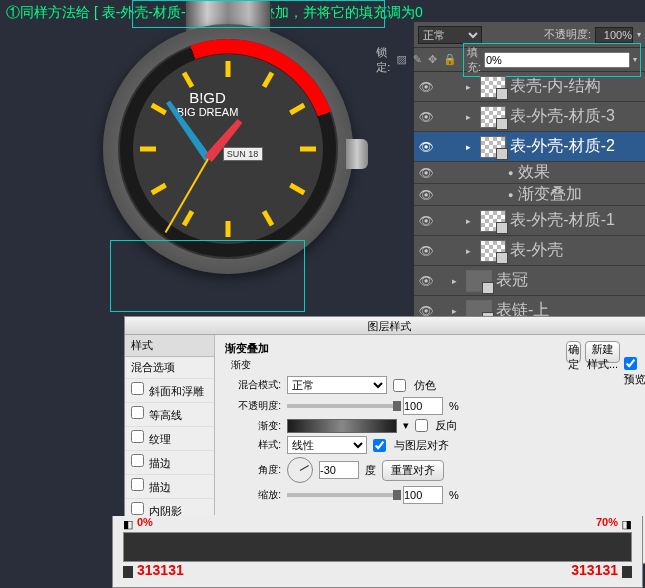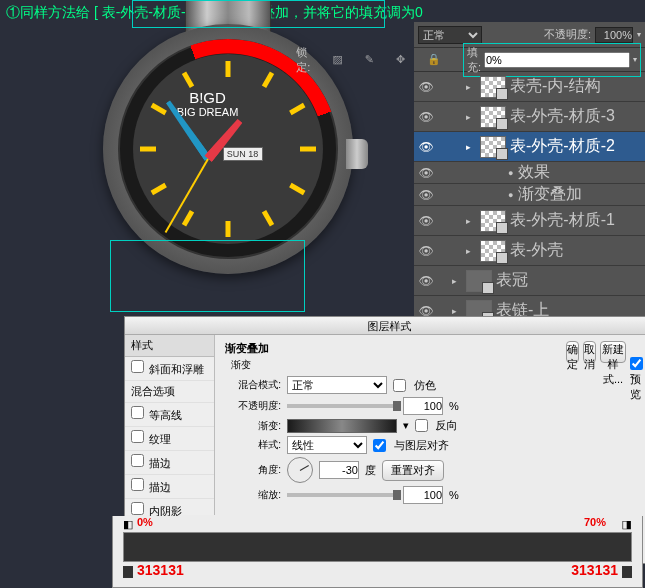--- a/index.html
+++ b/index.html
@@ -20,21 +20,21 @@
 .hand-hour{width:10px;height:50px;background:#e63946;transform:translate(-50%,-100%) rotate(40deg);clip-path:polygon(20% 0,80% 0,100% 100%,0 100%)}
 .hand-min{width:8px;height:70px;background:#2196c4;transform:translate(-50%,-100%) rotate(-35deg);clip-path:polygon(20% 0,80% 0,100% 100%,0 100%)}
 .hand-sec{width:2px;height:85px;background:#ffcc00;transform:translate(-50%,-100%) rotate(210deg)}
 .crown{position:absolute;right:5px;top:145px;width:22px;height:30px;background:linear-gradient(90deg,#888,#ccc,#888);border-radius:0 6px 6px 0}
 .sel-box{position:absolute;border:1px solid #00d0c0}
 .layers-panel{position:absolute;right:0;top:22px;width:231px;background:#535353;color:#c8c8c8}
 .lp-top{height:26px;display:flex;align-items:center;padding:0 4px;gap:4px;border-bottom:1px solid #333}
 .lp-top select{background:#3a3a3a;color:#ccc;border:1px solid #222;font-size:11px;height:18px}
 .lp-top .label{font-size:11px}
 .lp-top input{width:38px;background:#3a3a3a;border:1px solid #222;color:#ccc;font-size:11px;height:16px;text-align:right}
-.lp-lock{height:24px;display:flex;align-items:center;padding:0 4px;gap:22px;border-bottom:1px solid #333;justify-content:flex-end}
+.lp-lock{height:24px;display:flex;align-items:center;padding:0 4px;gap:6px;border-bottom:1px solid #333;justify-content:flex-end}
 .lp-lock .ico{width:14px;height:14px;display:inline-block;opacity:0.7}
 .fill-box{border:1px solid #00d0c0;padding:1px 3px;display:flex;align-items:center;gap:3px}
 .layer-row{height:30px;display:flex;align-items:center;border-bottom:1px solid #3a3a3a;position:relative}
 .layer-row.selected{background:#2e5b8f;color:#fff}
 .layer-row.sub{height:22px}
 .eye{width:24px;text-align:center;font-size:12px}
 .thumb{width:26px;height:22px;background:repeating-conic-gradient(#bbb 0 25%,#fff 0 50%) 0 0/8px 8px;border:1px solid #666;margin:0 4px;position:relative}
 .thumb.folder{background:#6a6a6a}
 .thumb::after{content:"";position:absolute;right:-3px;bottom:-3px;width:10px;height:10px;background:#d0d0d0;border:1px solid #444}
 .indent{display:inline-block}
@@ -45,21 +45,21 @@
 .dlg-body{display:flex;height:180px}
 .dlg-left{width:90px;border-right:1px solid #bbb;background:#eee}
 .dlg-left .hdr{background:#ddd;padding:3px 6px;border-bottom:1px solid #bbb;font-size:11px}
 .dlg-left .item{padding:3px 6px;font-size:11px;border-bottom:1px solid #e0e0e0}
 .dlg-mid{flex:1;padding:6px 10px}
 .dlg-mid .grp-title{font-size:11px;font-weight:bold;margin-bottom:2px}
 .dlg-mid .sub-title{font-size:10px;margin-left:6px;margin-bottom:4px}
 .frow{display:flex;align-items:center;margin:3px 0;gap:6px}
 .frow label{width:56px;text-align:right;font-size:10px}
 .frow select,.frow input[type=text]{border:1px solid #999;font-size:11px;height:18px;background:#fff}
-.frow input[type=text]{width:40px;text-align:right}
+.frow input[type=text]{width:40px;text-align:left}
 .grad-prev{width:110px;height:14px;background:linear-gradient(90deg,#1a1a1a,#888,#1a1a1a);border:1px solid #666}
 .angle-dial{width:26px;height:26px;border:1px solid #888;border-radius:50%;position:relative;display:inline-block}
 .angle-dial::after{content:"";position:absolute;left:50%;top:50%;width:10px;height:1px;background:#333;transform-origin:left;transform:rotate(-30deg)}
 .dlg-right{width:94px;padding:6px;display:flex;flex-direction:row;gap:4px}
 .dlg-right button{height:22px;border:1px solid #999;background:linear-gradient(#fefefe,#e0e0e0);border-radius:4px;font-size:11px}
 .grad-editor{position:absolute;left:112px;bottom:0;width:531px;height:72px;background:#ececec;border:1px solid #888;border-top:0}
 .ge-ruler{position:relative;height:16px;margin:0 10px}
 .ge-lbl{color:#e00;font-size:11px;font-weight:bold;position:absolute;top:0}
 .ge-bar{margin:0 10px;height:30px;background:linear-gradient(90deg,#313131 0%,#313131 100%),repeating-conic-gradient(#ccc 0 25%,#fff 0 50%) 0 0/12px 12px;background-blend-mode:normal;border:1px solid #888;position:relative}
 .ge-bar::before{content:"";position:absolute;inset:0;background:linear-gradient(90deg,rgba(49,49,49,0) 0%,#313131 15%,#313131 85%,rgba(49,49,49,0) 100%)}
@@ -192,22 +192,22 @@
       </div>
     </div>
 </div>
 
 <div class="dialog">
   <div class="dlg-title">图层样式</div>
   <div class="dlg-body">
     <div class="dlg-left">
       <div class="hdr">样式</div>
       <div id="style-items">
+          <div class="item">混合选项</div>
           <div class="item"><input type="checkbox" style=""> 斜面和浮雕</div>
-          <div class="item">混合选项</div>
           <div class="item"><input type="checkbox" style=""> 等高线</div>
           <div class="item"><input type="checkbox" style=""> 纹理</div>
           <div class="item"><input type="checkbox" style=""> 描边</div>
           <div class="item"><input type="checkbox" style=""> 描边</div>
           <div class="item"><input type="checkbox" style=""> 内阴影</div>
         </div>
     </div>
     <div class="dlg-mid">
       <div class="grp-title">渐变叠加</div>
       <div class="sub-title">渐变</div>
@@ -249,32 +249,31 @@
         <label>缩放:</label>
         <div style="width:110px;height:4px;background:#bbb;position:relative">
             <span style="position:absolute;right:-4px;top:-3px;width:8px;height:10px;background:#666"></span>
           </div>
         <input type="text" value="100" style="">
         <span>%</span>
       </div>
     </div>
     <div class="dlg-right">
       <button>确定</button>
-      <button>取消</button>
       <button>新建样式...</button>
       <label style="margin-top:16px"><input type="checkbox" checked="" style=""> <span>预览</span></label>
     </div>
   </div>
 </div>
 
 <div class="grad-editor">
   <div class="ge-ruler">
     <span style="position:absolute;left:0;top:2px">◧</span>
     <span class="ge-lbl" style="left:14px">0%</span>
-    <span class="ge-lbl" style="right:26px">70%</span>
+    <span class="ge-lbl" style="right:14px">70%</span>
     <span style="position:absolute;right:0;top:2px">◨</span>
   </div>
   <div class="ge-bar"></div>
   <div class="ge-bottom">
     <div class="stop" style="left:0"></div>
     <span class="stop-lbl" style="left:14px">313131</span>
     <span class="stop-lbl" style="right:14px">313131</span>
     <div class="stop" style="right:0"></div>
   </div>
 </div>

